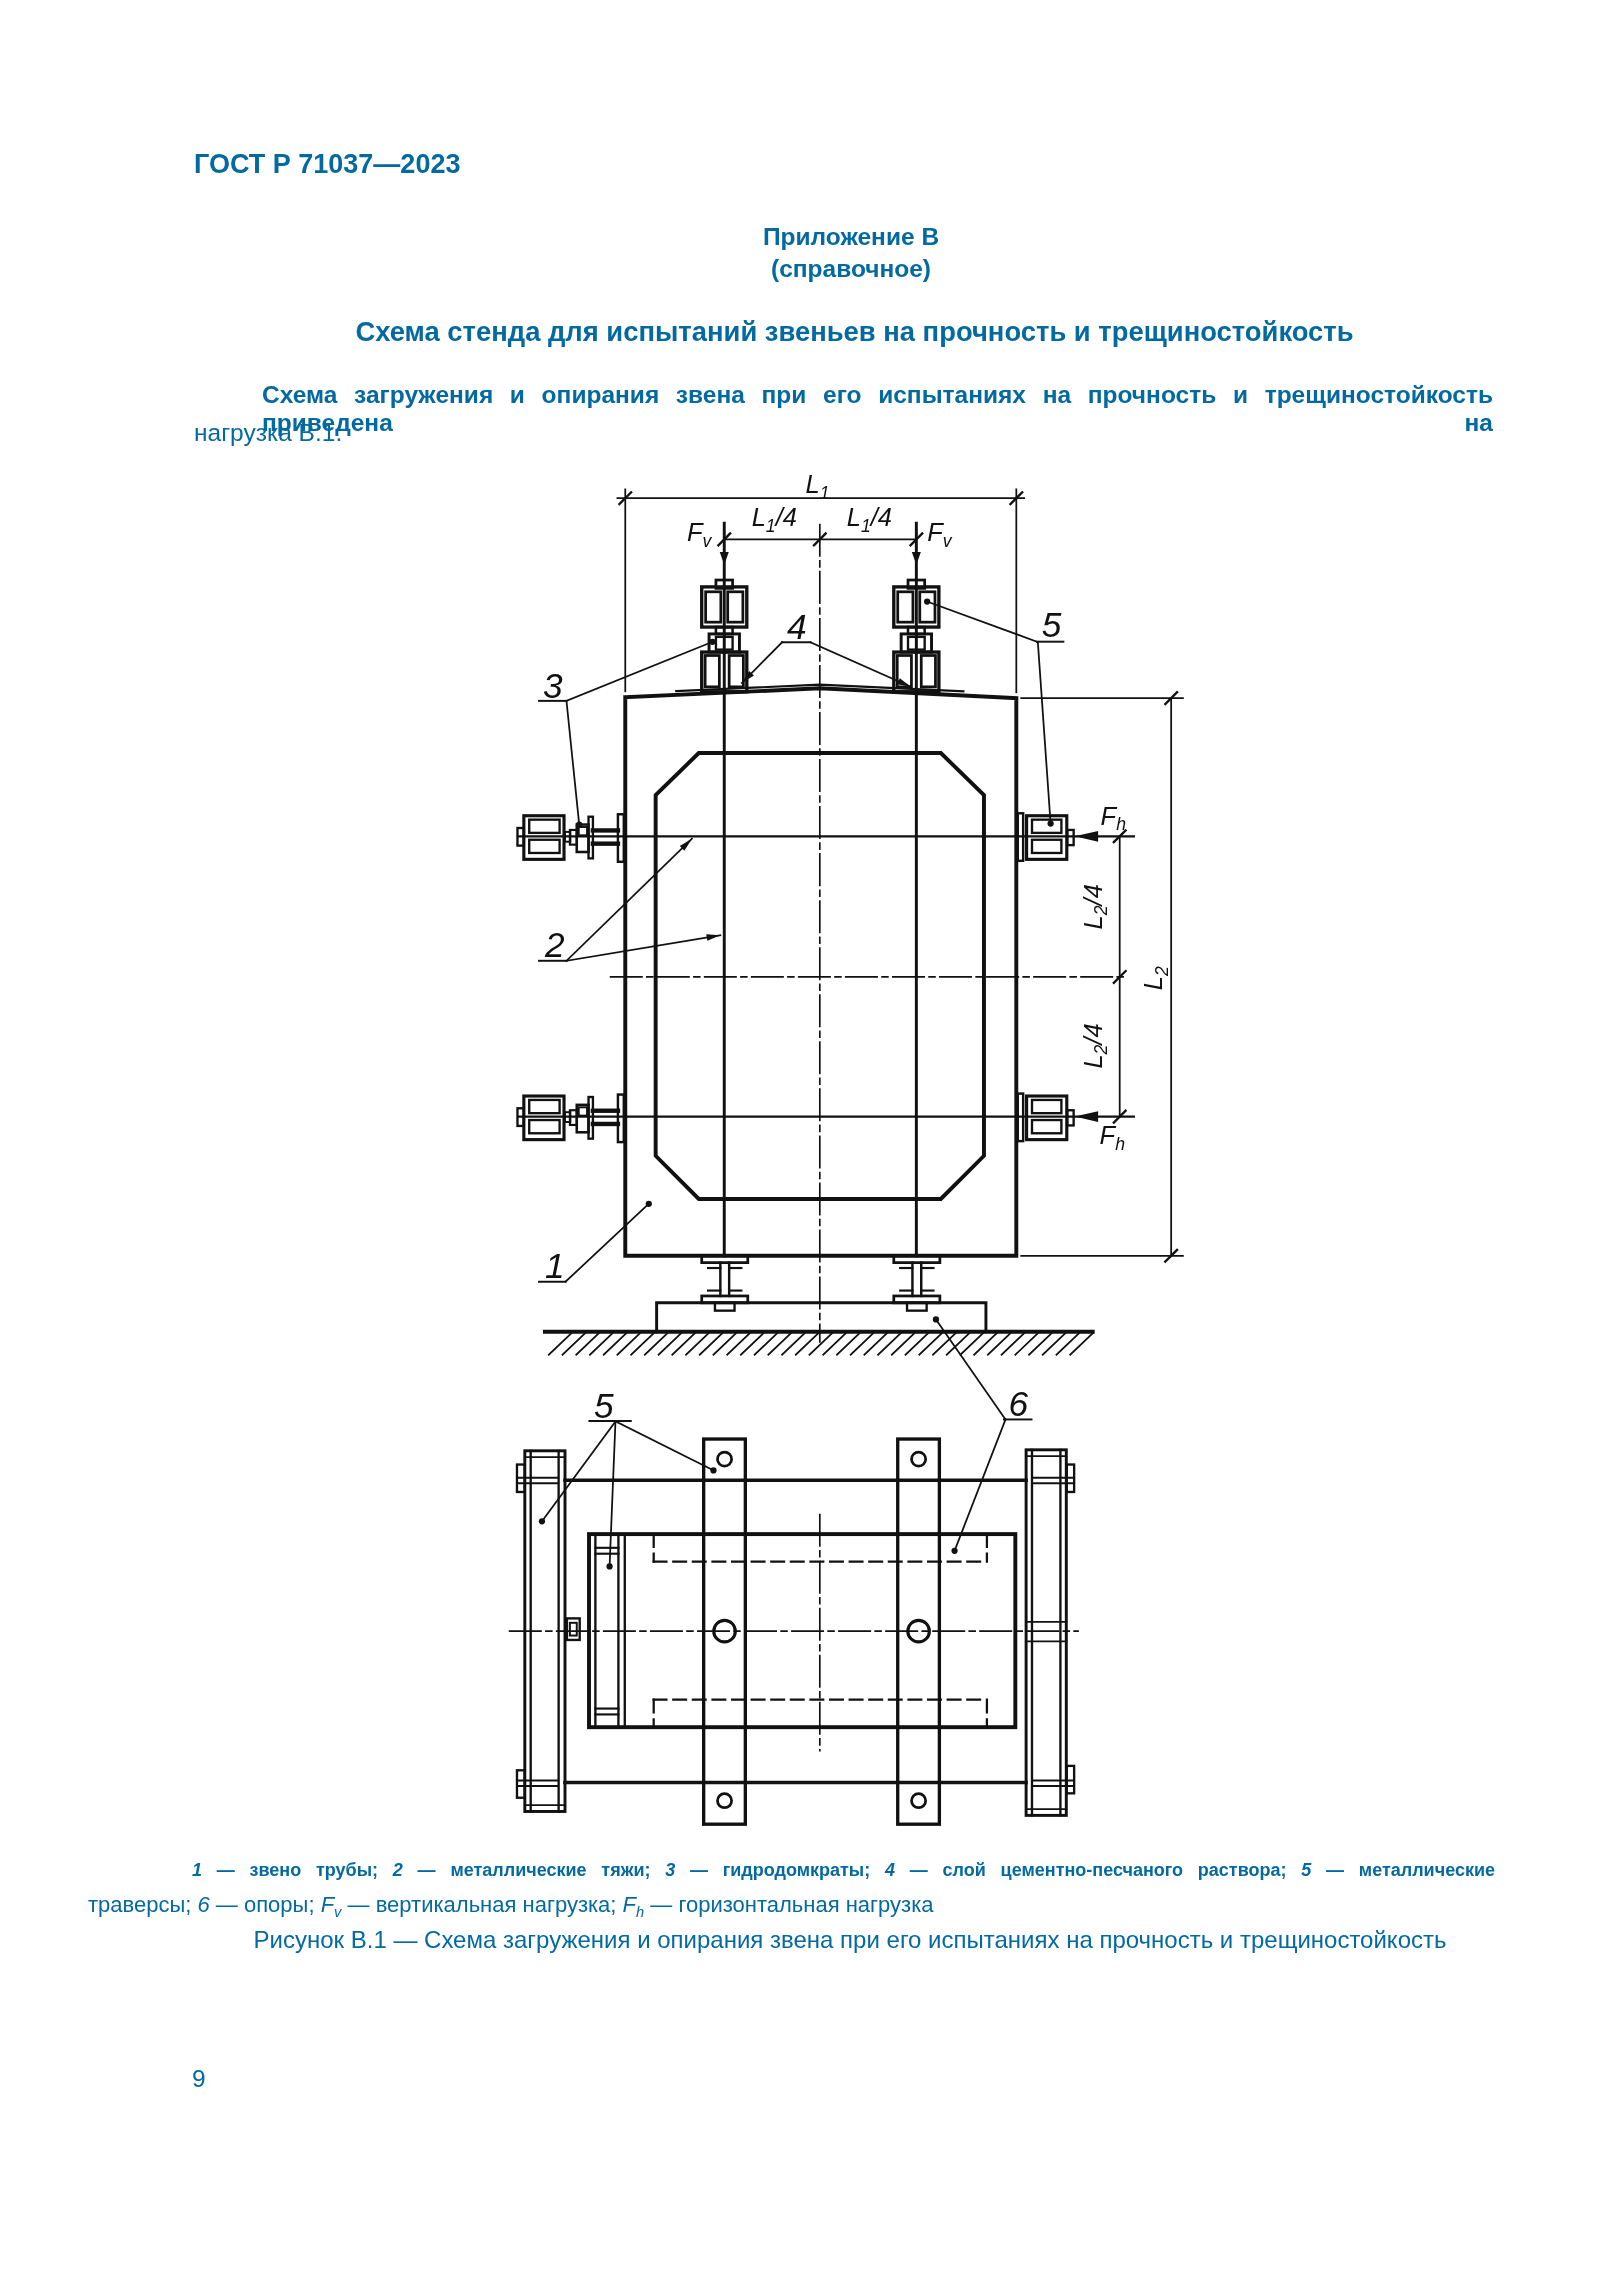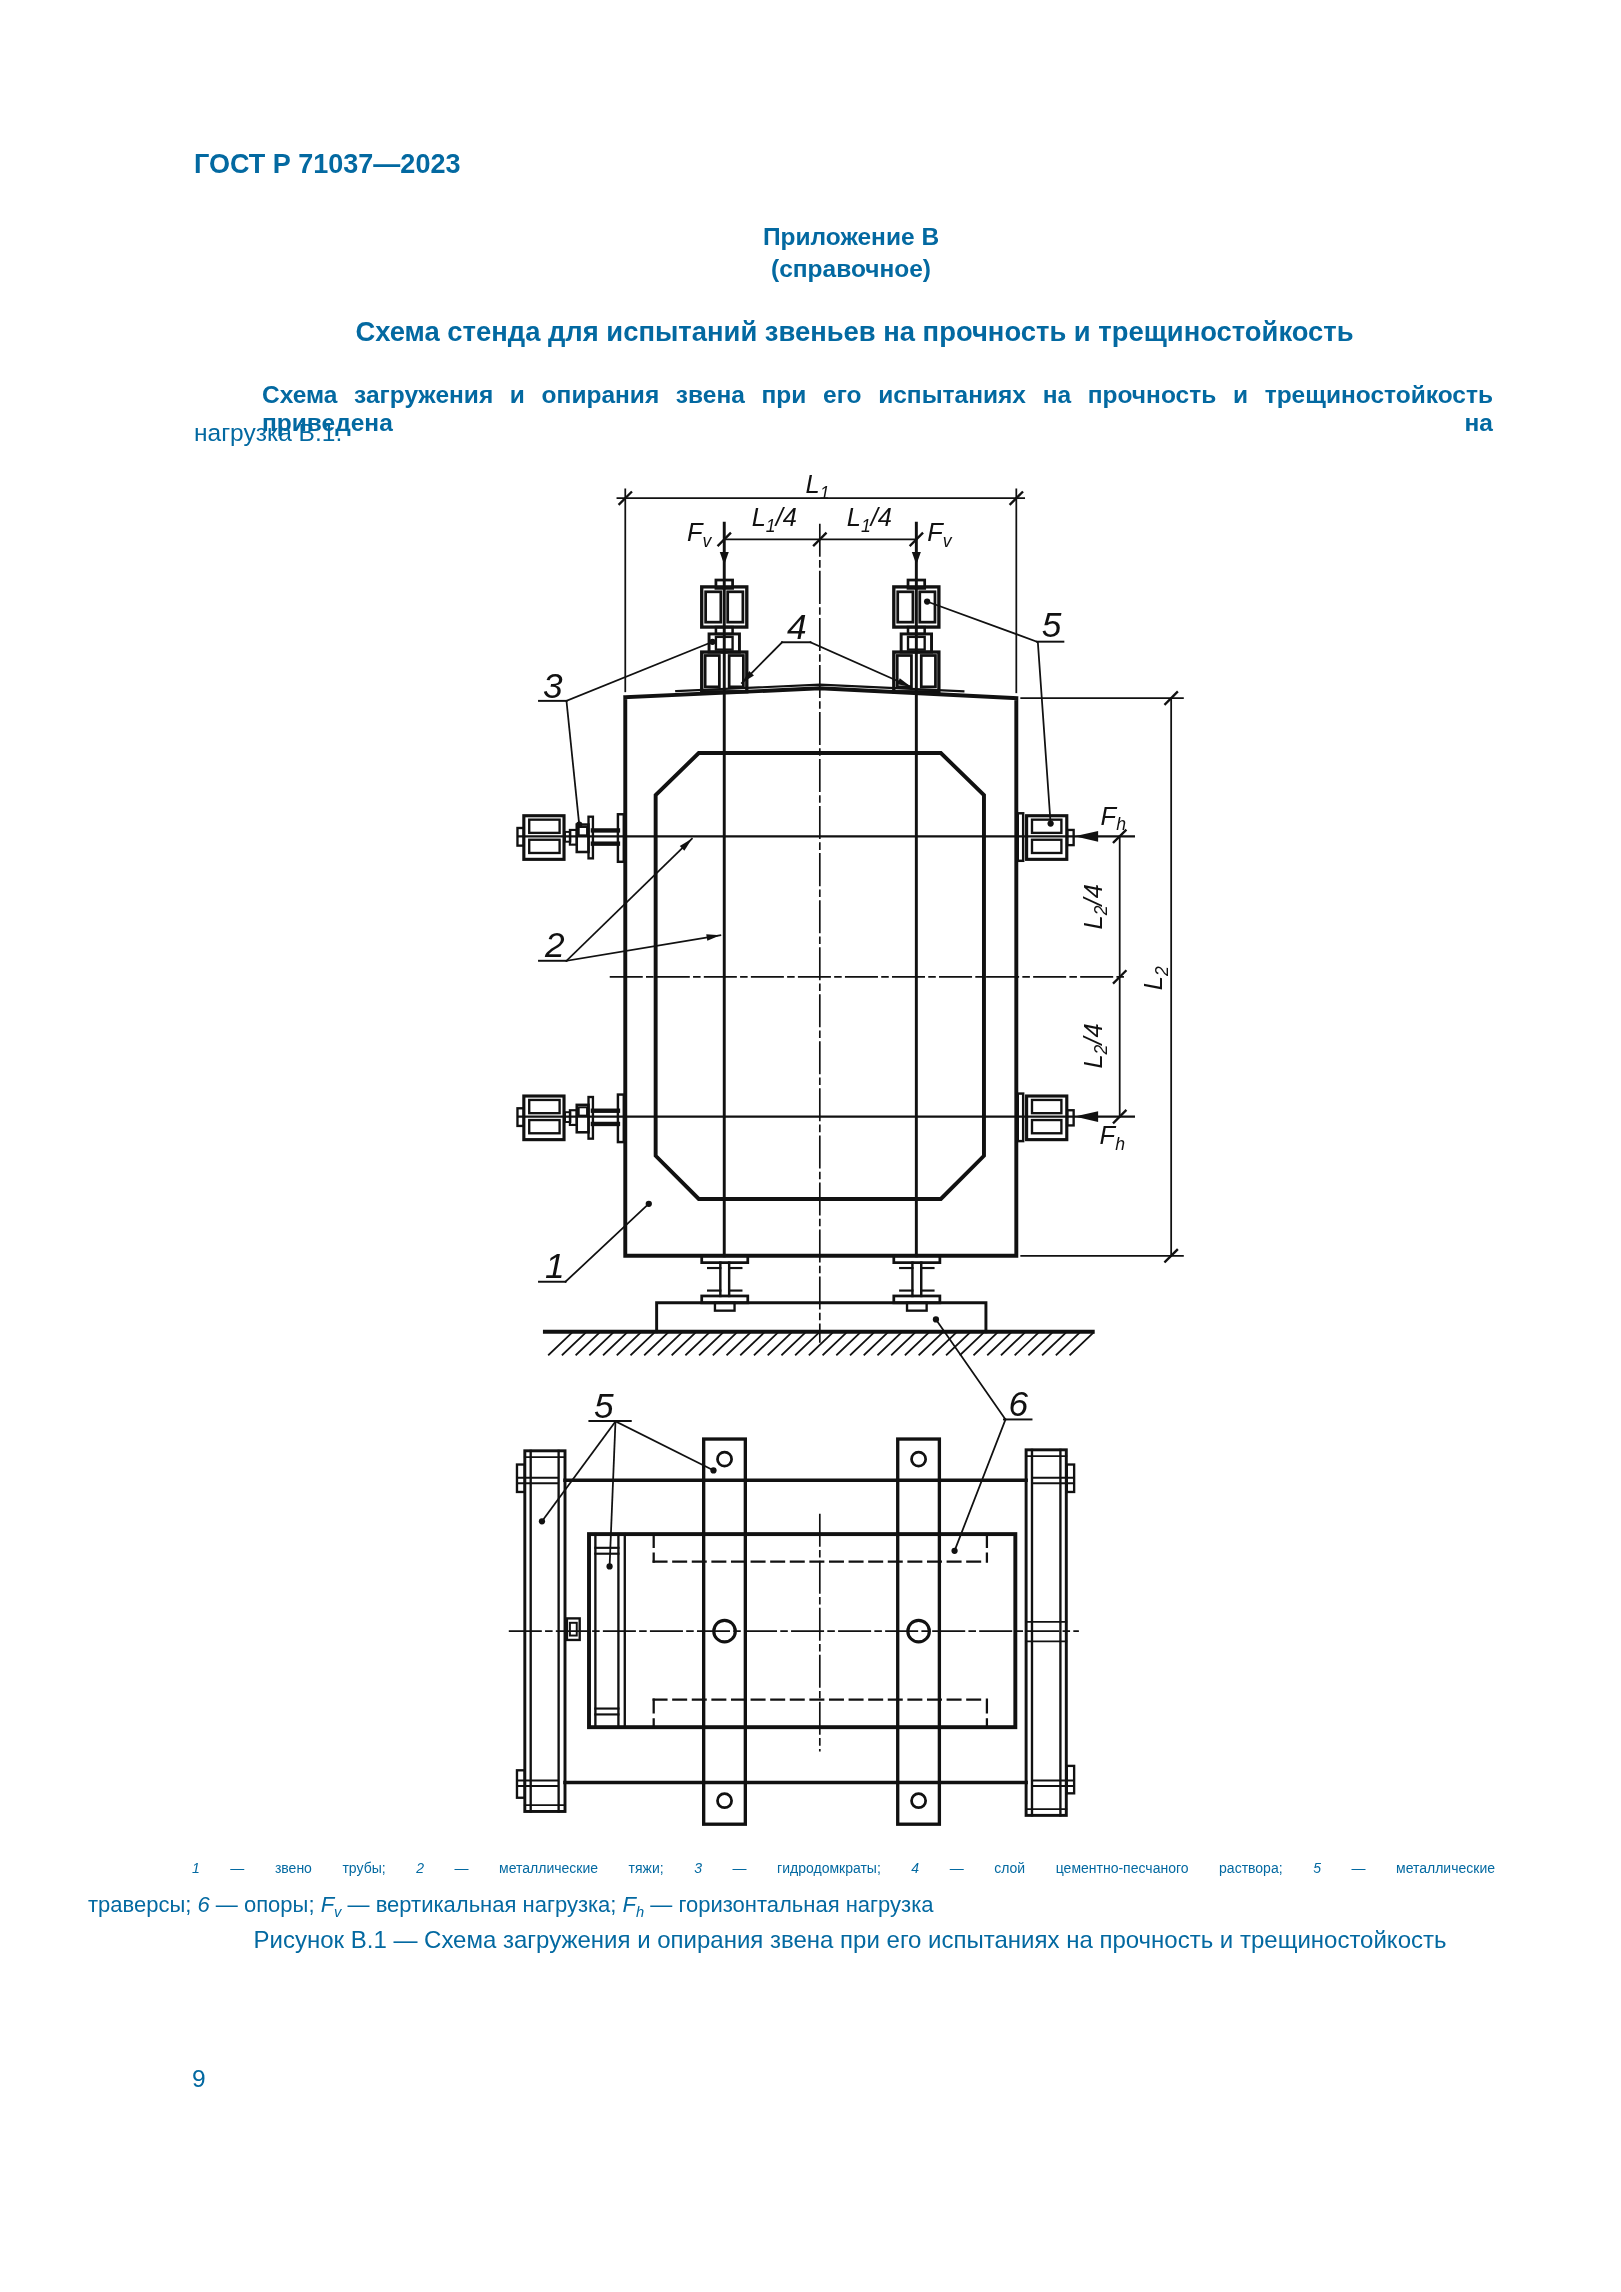--- a/index.html
+++ b/index.html
@@ -17,21 +17,21 @@
 <div class="t" style="left:0px;top:223px;width:1702px;text-align:center;font-size:24.5px;font-weight:bold;">Приложение В</div>
 
 <div class="t" style="left:0px;top:255px;width:1702px;text-align:center;font-size:24.5px;font-weight:bold;">(справочное)</div>
 
 <div class="t" style="left:0px;top:316px;width:1709px;text-align:center;font-size:27.4px;font-weight:bold;">Схема стенда для испытаний звеньев на прочность и трещиностойкость</div>
 
 <div style="position:absolute;left:262px;top:381px;width:1231px;font-size:24.5px;text-align:justify;text-align-last:justify;font-weight:bold;">Схема загружения и опирания звена при его испытаниях на прочность и трещиностойкость приведена на</div>
 
 <div class="t" style="left:194px;top:419px;font-size:24.5px;">нагрузка В.1.</div>
 
-<div style="position:absolute;left:192px;top:1860px;width:1303px;font-size:14px;text-align:justify;text-align-last:justify;"><i>1</i> — звено трубы; <i>2</i> — металлические тяжи; <i>3</i> — гидродомкраты; <i>4</i> — слой цементно-песчаного раствора; <i>5</i> — металлические</div>
+<div style="position:absolute;left:192px;top:1860px;width:1303px;font-size:18px;text-align:justify;text-align-last:justify;font-weight:bold;"><i>1</i> — звено трубы; <i>2</i> — металлические тяжи; <i>3</i> — гидродомкраты; <i>4</i> — слой цементно-песчаного раствора; <i>5</i> — металлические</div>
 
 <div class="t" style="left:88px;top:1892px;width:1533px;text-align:left;font-size:22px;">траверсы; <i>6</i> — опоры; <i>F<sub style="font-size:14.7px;">v</sub></i> — вертикальная нагрузка; <i>F<sub style="font-size:14.7px;">h</sub></i> — горизонтальная нагрузка</div>
 
 <div class="t" style="left:70px;top:1926px;width:1560px;text-align:center;font-size:24px;">Рисунок В.1 — Схема загружения и опирания звена при его испытаниях на прочность и трещиностойкость</div>
 
 <div class="t" style="left:192px;top:2065px;font-size:24.5px;">9</div>
 
 <svg width="1621" height="2293" viewBox="0 0 1654 2339" style="position:absolute;left:0;top:0;" fill="none" stroke="#111" stroke-linecap="square">
 
 <g>

